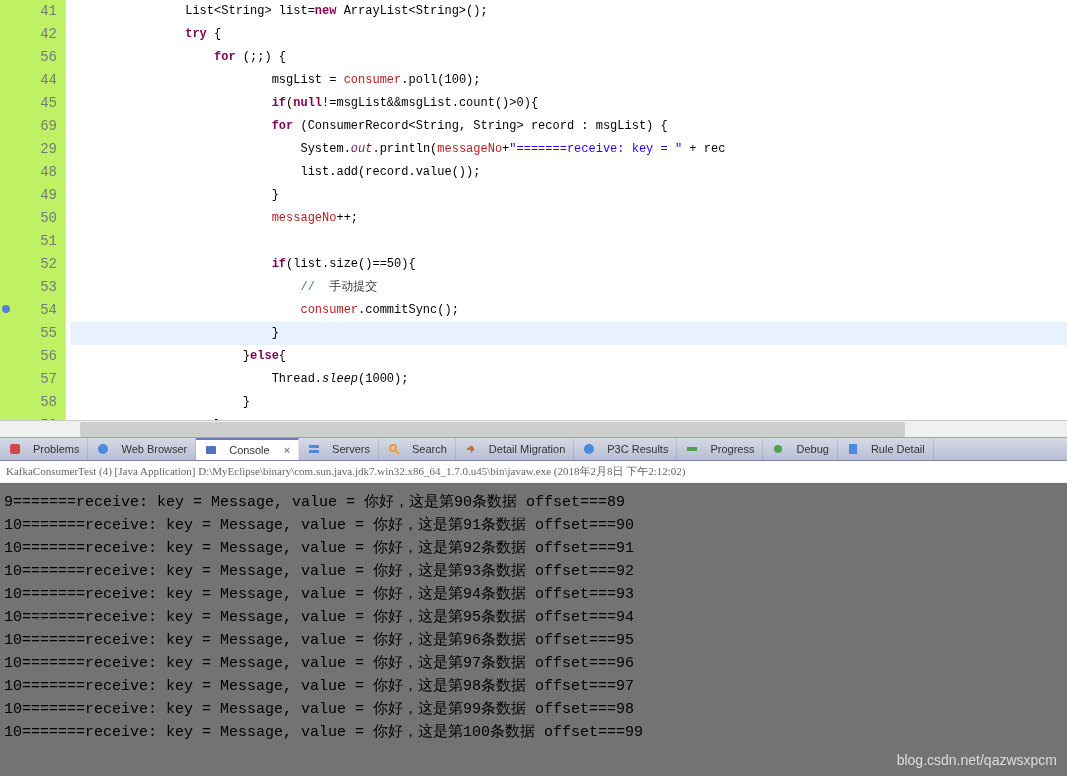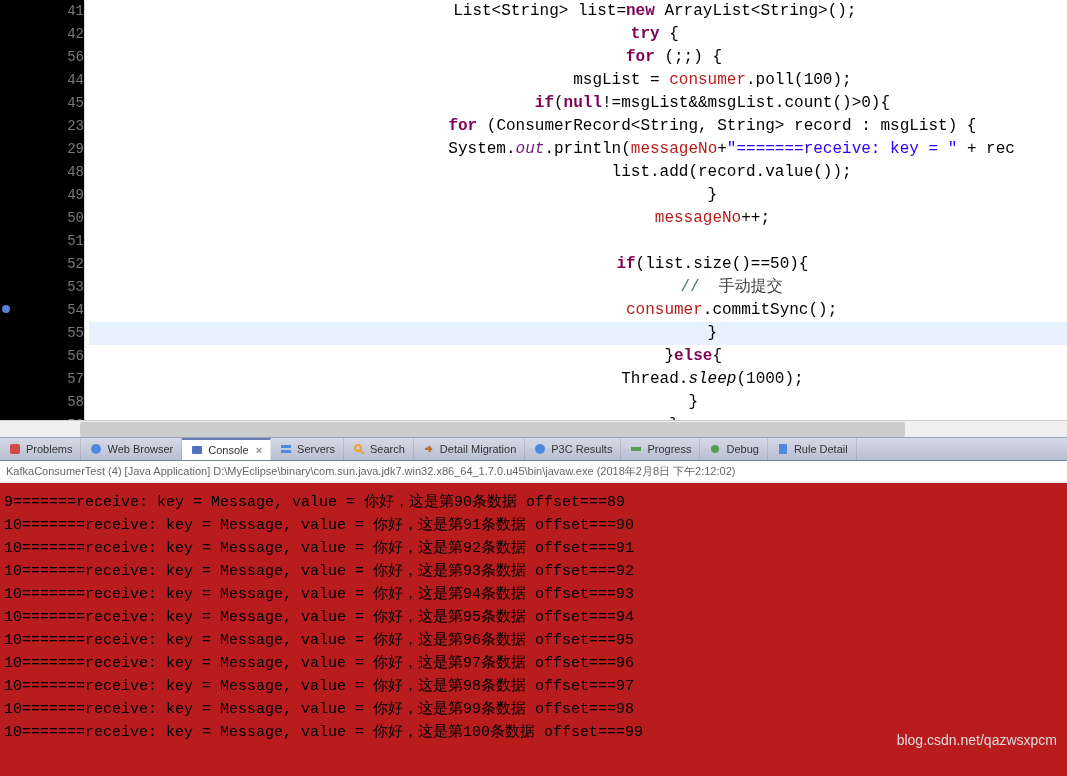--- a/index.html
+++ b/index.html
@@ -13,48 +13,48 @@
   display: flex;
   flex-direction: column;
 }
 .editor-area {
   display: flex;
   height: 420px;
   overflow: hidden;
   background: #fff;
 }
 .gutter {
-  width: 85px;
-  background: #000000;
+  width: 66px;
+  background: #bef264;
   border-right: 1px solid #ddd;
   text-align: right;
+  padding-right: 8px;
   color: #787878;
   font-size: 14px;
   line-height: 23px;
   user-select: none;
 }
 .gutter .ln { height: 23px; position: relative; }
 .gutter .marker {
   position: absolute;
   left: 2px;
   top: 6px;
   width: 8px;
   height: 8px;
   border-radius: 50%;
   background: #5a7ed6;
 }
 .code {
   flex: 1;
   white-space: pre;
   line-height: 23px;
-  font-size: 16px;
+  font-size: 12px;
   color: #000;
   padding-left: 4px;
   overflow: hidden;
-  text-align: center;
 }
 .code .row { height: 23px; }
 .code .row.hl { background: #e8f2fe; }
 .kw { color: #7f0055; font-weight: bold; }
 .str { color: #2a00ff; }
 .com { color: #3f7f5f; }
 .comcn { color: #404040; }
 .fld { color: #b91c1c; }
 .fldi { color: #701a75; font-style: italic; }
 .mth { font-style: italic; }
@@ -89,56 +89,56 @@
   align-items: stretch;
   font-family: Tahoma, Arial, sans-serif;
   font-size: 11px;
   border-top: 1px solid #9aa3bd;
   border-bottom: 1px solid #7a84a3;
 }
 .tab {
   display: flex;
   align-items: center;
   padding: 0 8px;
-  gap: 4px;
+  gap: 11px;
   color: #333;
   border-right: 1px solid rgba(0,0,0,0.1);
   cursor: pointer;
 }
 .tab.active {
   background: #fff;
   border-top: 2px solid #6a7db5;
   justify-content: center;
 }
 .tab .icon { width: 14px; height: 14px; display: inline-flex; align-items: center; justify-content: center; }
 .tab .close { margin-left: 3px; color: #888; font-weight: bold; }
 
 .console-header {
-  font-family: Liberation Sans, sans-serif;
+  font-family: Liberation Serif, serif;
   font-size: 11px;
   color: #666;
   padding: 3px 6px;
   background: #fff;
   border-bottom: 1px solid #eee;
 }
 .console {
   flex: 1;
-  background: #b91c1c;
+  background: #737373;
   font-family: Consolas, "Courier New", monospace;
   font-size: 15px;
   line-height: 23px;
   white-space: pre;
   padding-left: 4px;
   overflow: hidden;
   position: relative;
 }
 .watermark {
   position: absolute;
   right: 10px;
-  bottom: 24px;
+  bottom: 4px;
   color: #ddd;
   font-family: Arial, sans-serif;
   font-size: 14px;
   pointer-events: none;
 }
 
 
 .ic-problems { fill: #d04848; }
 .ic-browser { fill: #4a8adf; }
 .ic-console { fill: #5070c0; }
@@ -152,21 +152,21 @@
 </head>
 <body>
 
 <div class="editor-area">
   <div class="gutter" id="gutter">
       <div class="ln">41</div>
       <div class="ln">42</div>
       <div class="ln">56</div>
       <div class="ln">44</div>
       <div class="ln">45</div>
-      <div class="ln">23</div>
+      <div class="ln">69</div>
       <div class="ln">29</div>
       <div class="ln">48</div>
       <div class="ln">49</div>
       <div class="ln">50</div>
       <div class="ln">51</div>
       <div class="ln">52</div>
       <div class="ln">53</div>
       <div class="ln">54<span class="marker"></span></div>
       <div class="ln">55</div>
       <div class="ln">56</div>

